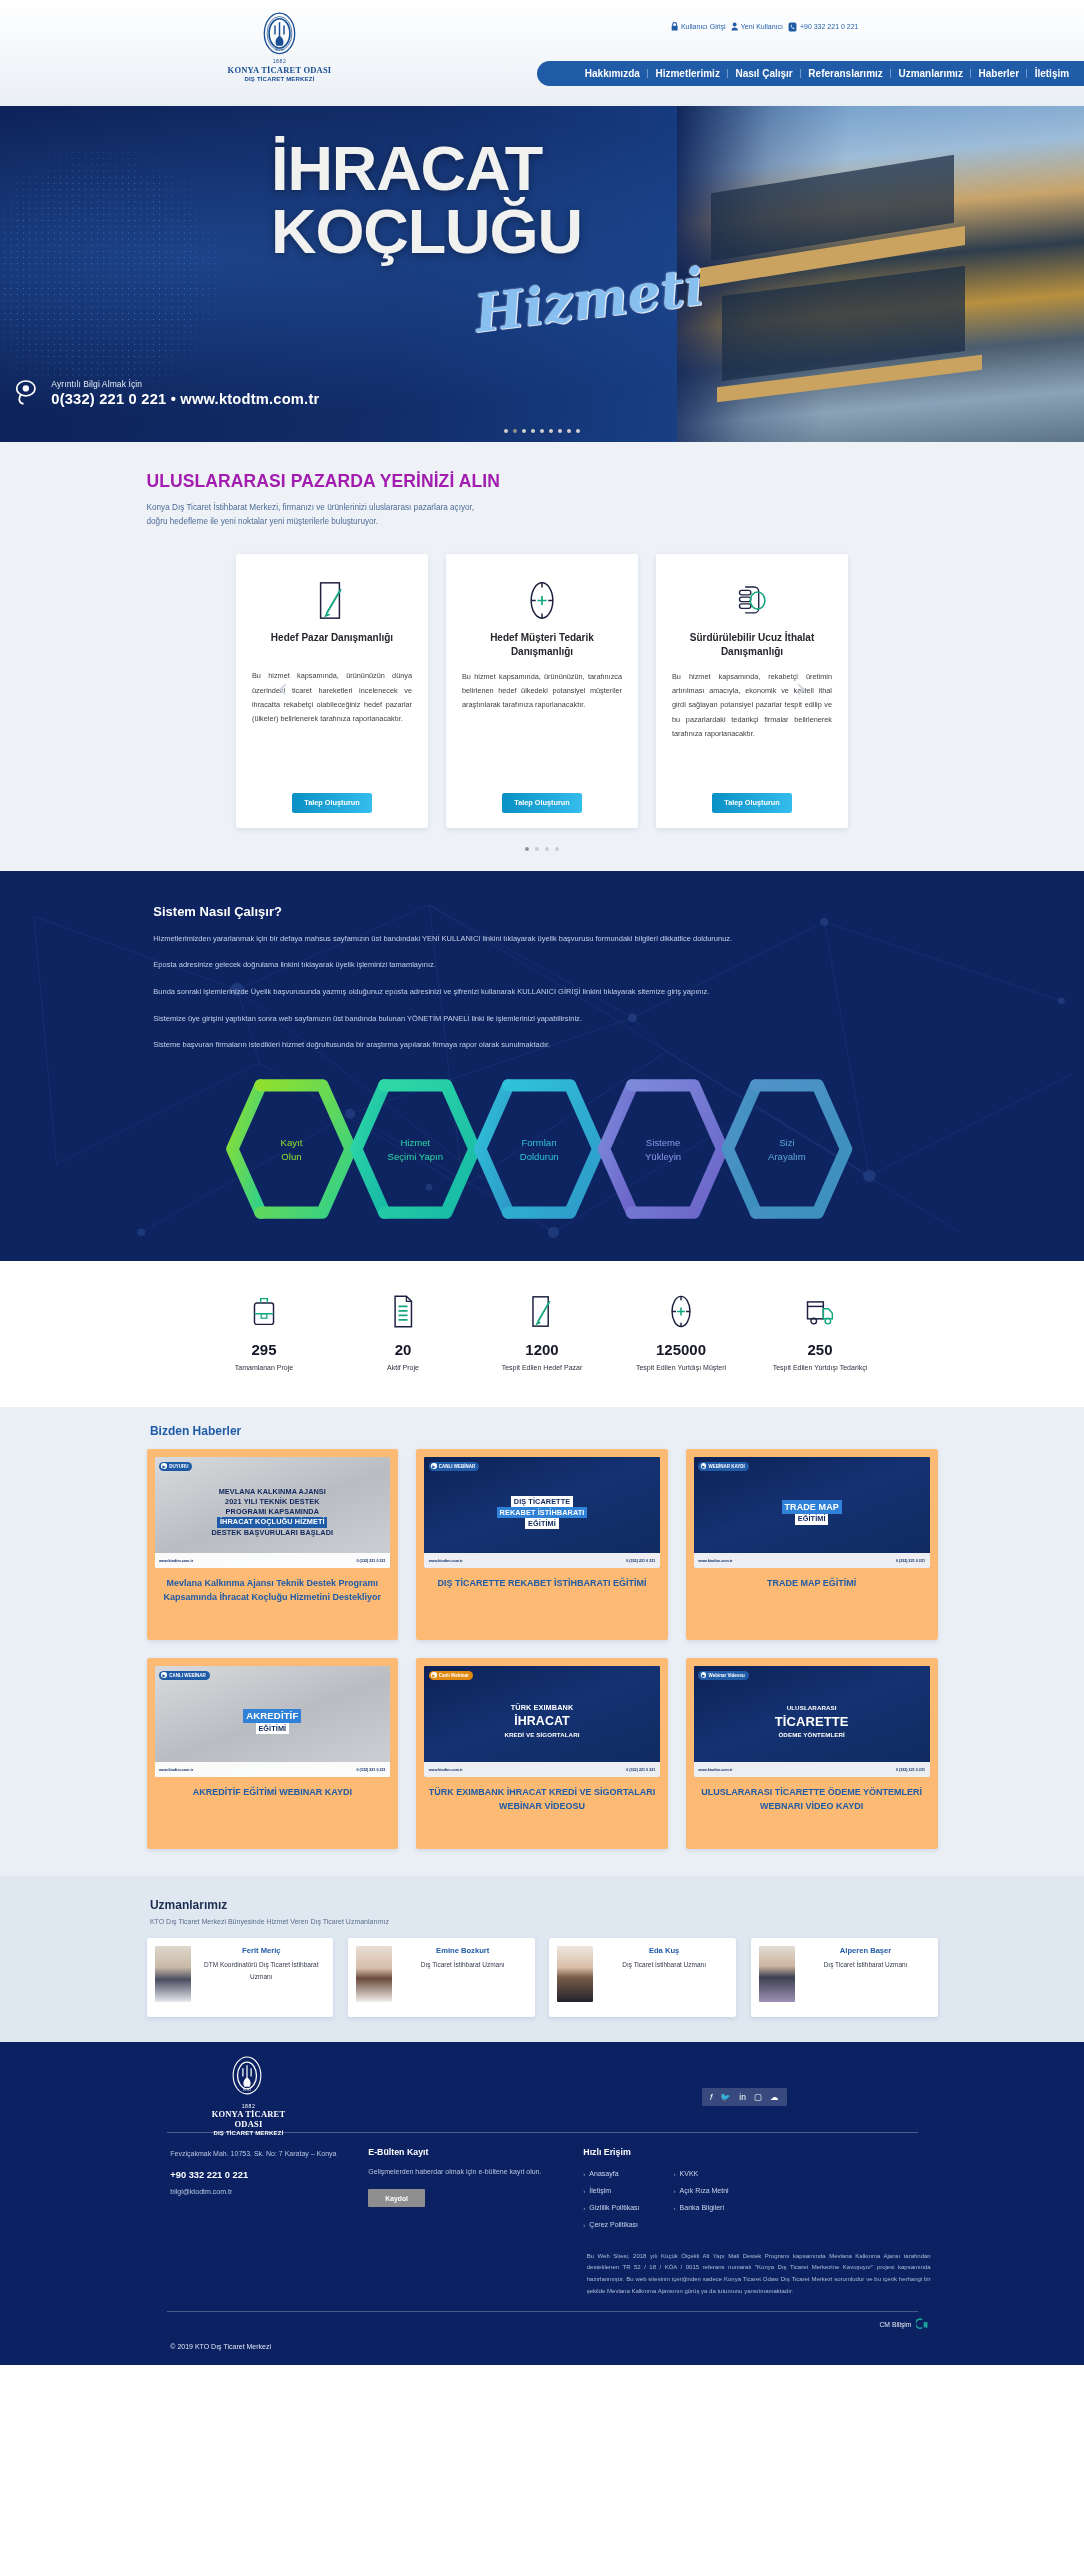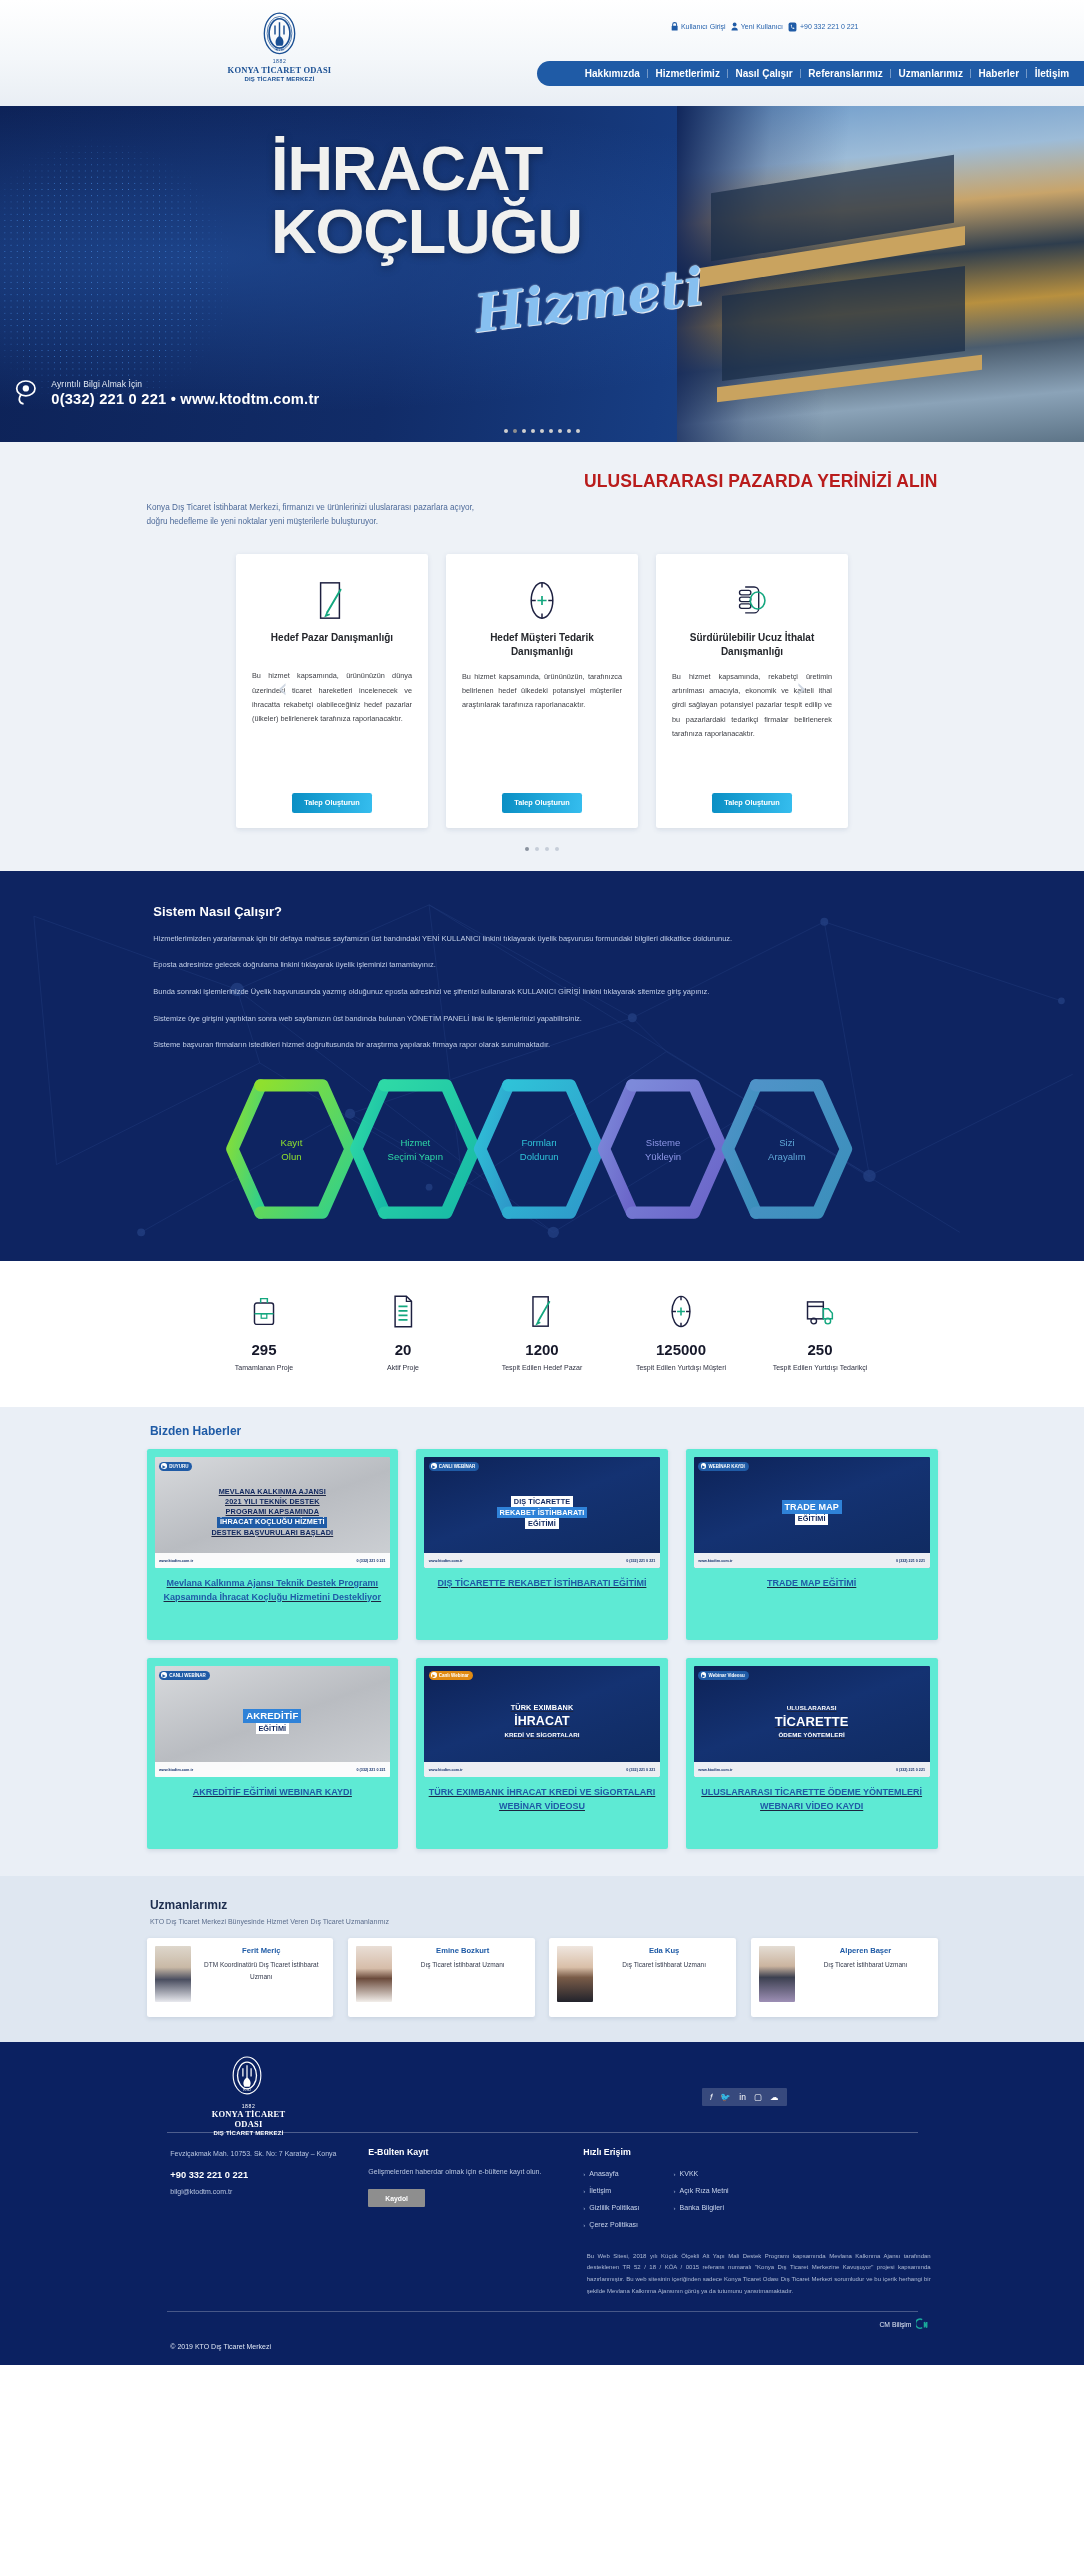--- a/index.html
+++ b/index.html
@@ -101,22 +101,22 @@
   .hero-dots {
     position: absolute; bottom: 9px; left: 0; right: 0;
     display: flex; justify-content: center; gap: 5.1px; z-index: 7;
   }
   .hero-dots span { width: 4px; height: 4px; border-radius: 50%; background: #cfcfcf; }
   .hero-dots span.on { background: #8f8f8f; }
 
   
   .services { background: #eef2f7; padding: 29px 0 20.3px; }
   .sec-title {
-    text-align: right; font-size: 17.5px; font-weight: 700;
-    color: #b91c1c; letter-spacing: 0.1px;
+    text-align: left; font-size: 17.5px; font-weight: 700;
+    color: #a21caf; letter-spacing: 0.1px;
   }
   .sec-sub {
     text-align: left; font-size: 8.2px; color: #4d6a99;
     margin-top: 9px; line-height: 1.75;
   }
   .cards { display: flex; justify-content: center; gap: 18px; margin-top: 24px; position: relative; }
   .card {
     width: 192px; min-height: 274px; background: #fff;
     border-radius: 2.3px; box-shadow: 0 1.1px 5.6px rgba(60,80,120,.12);
     padding: 19px 16px 14.7px; display: flex; flex-direction: column; align-items: center;
@@ -165,22 +165,22 @@
   .stat { width: 102px; text-align: center; }
   .stat-ico { height: 43px; display: flex; align-items: center; justify-content: center; }
   .stat-num { font-size: 15px; font-weight: 800; color: #16182a; margin-top: 8px; }
   .stat-label { font-size: 7px; color: #2d3040; margin-top: 5.1px; line-height: 1.5; }
 
   
   .news { background: #eaeff6; padding: 17px 0 27px; }
   .news-title { font-size: 12px; font-weight: 700; color: #1f5ba6; margin-bottom: 11.3px; padding-left: 3.4px;}
   .news-grid { display: grid; grid-template-columns: repeat(3,1fr); gap: 18px; }
   .news-card {
-    background: #5eead4; border-radius: 2.3px; box-shadow: 0 1.1px 4.5px rgba(50,70,110,.12);
-    padding: 8px 8px 11.3px; min-height: 191px; text-decoration: underline;
+    background: #fdba74; border-radius: 2.3px; box-shadow: 0 1.1px 4.5px rgba(50,70,110,.12);
+    padding: 8px 8px 11.3px; min-height: 191px;
   }
   .news-thumb {
     width: 100%; height: 111px; border-radius: 1.1px; position: relative; overflow: hidden;
     display: flex; align-items: center; justify-content: center; text-align: center;
     background: linear-gradient(160deg,#0d2257 0%,#143272 45%,#0f2a5f 100%);
   }
   .news-thumb.gray { background: linear-gradient(160deg,#d8dadd 0%,#b9bcc1 50%,#cfd2d6 100%); }
   .thumb-label {
     color: #fff; font-weight: 800; line-height: 1.35; padding: 0 5.6px;
     font-size: 7.3px; letter-spacing: 0.1px;

